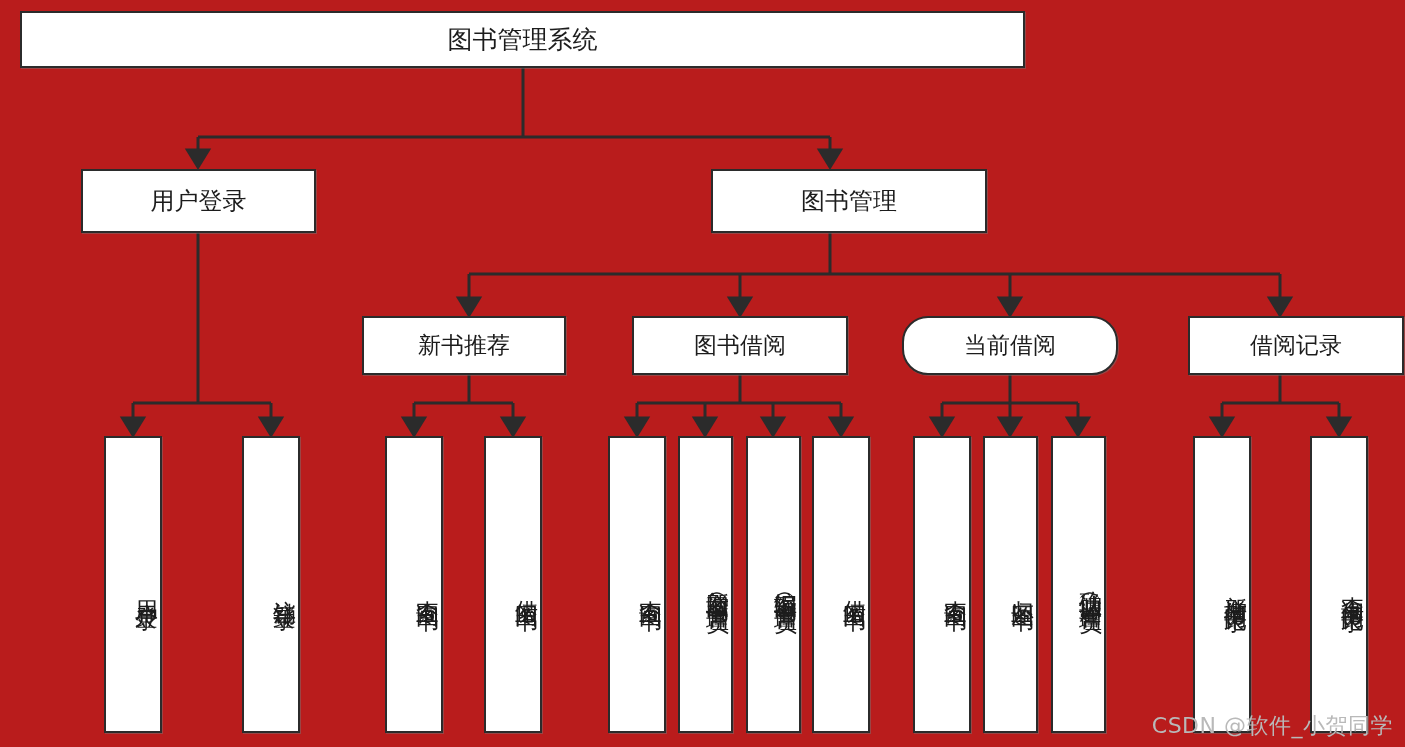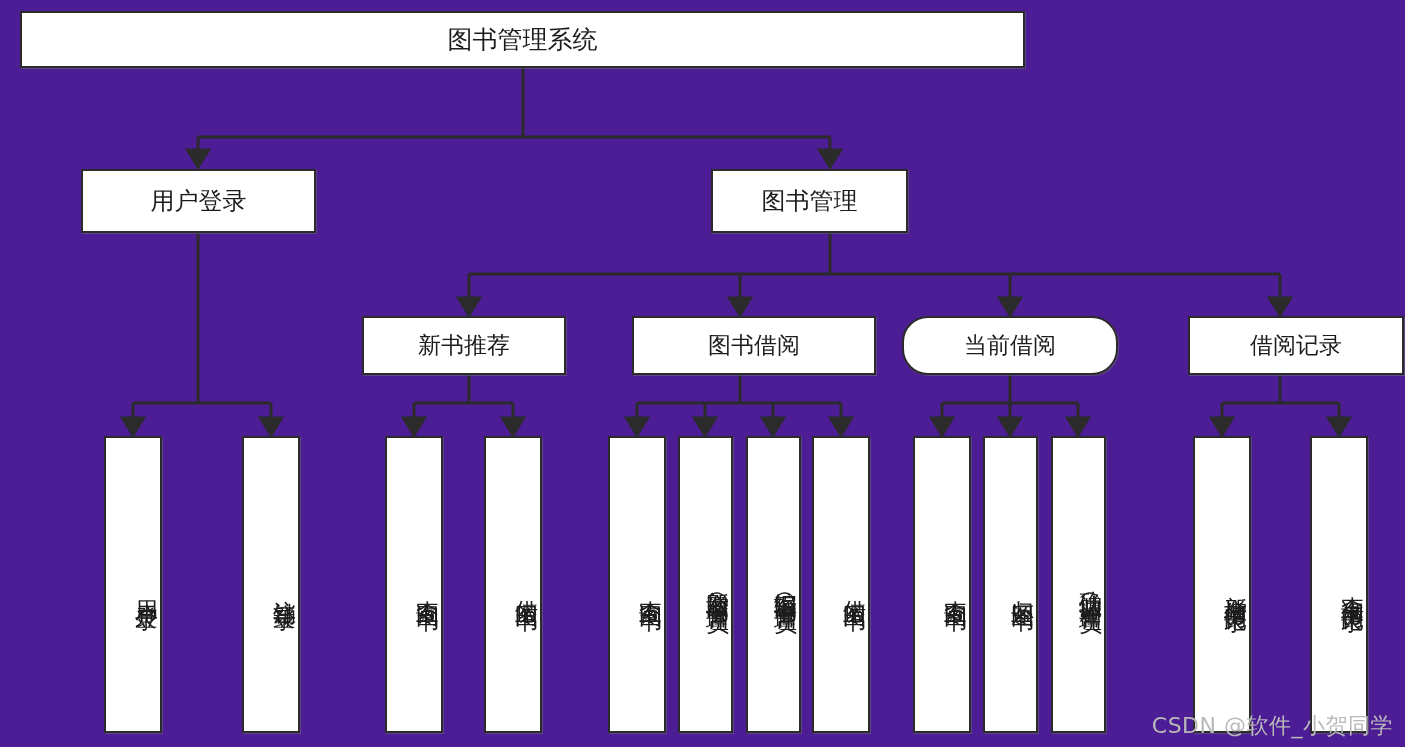--- a/index.html
+++ b/index.html
@@ -8,21 +8,21 @@
     padding: 0;
     background: #ffffff;
   }
   body {
     font-family: "DejaVu Sans", "Liberation Sans", sans-serif;
   }
   #canvas {
     position: relative;
     width: 1405px;
     height: 747px;
-    background: #4c1d95;
+    background: #b91c1c;
     overflow: hidden;
   }
   svg.wires {
     position: absolute;
     left: 0;
     top: 0;
     width: 1405px;
     height: 747px;
     pointer-events: none;
   }
@@ -125,28 +125,28 @@
     </g>
   </svg>
 
   <div class="node root" style="left:20px; top:11px; width:1005px; height:57px;">
     <span class="label">图书管理系统</span>
   </div>
 
   <div class="node lvl2" style="left:81px; top:169px; width:235px; height:64px;">
     <span class="label">用户登录</span>
   </div>
-  <div class="node lvl2" style="left:711px; top:169px; width:197px; height:64px;">
+  <div class="node lvl2" style="left:711px; top:169px; width:276px; height:64px;">
     <span class="label">图书管理</span>
   </div>
 
   <div class="node lvl3" style="left:362px; top:316px; width:204px; height:59px;">
     <span class="label">新书推荐</span>
   </div>
-  <div class="node lvl3" style="left:632px; top:316px; width:244px; height:59px;">
+  <div class="node lvl3" style="left:632px; top:316px; width:216px; height:59px;">
     <span class="label">图书借阅</span>
   </div>
   <div class="node lvl3" style="left:902px; top:316px; width:216px; height:59px;border-radius:26px;">
     <span class="label">当前借阅</span>
   </div>
   <div class="node lvl3" style="left:1188px; top:316px; width:216px; height:59px;">
     <span class="label">借阅记录</span>
   </div>
 
   <div class="node leaf" style="left:104px; top:436px; width:58px; height:297px;">

